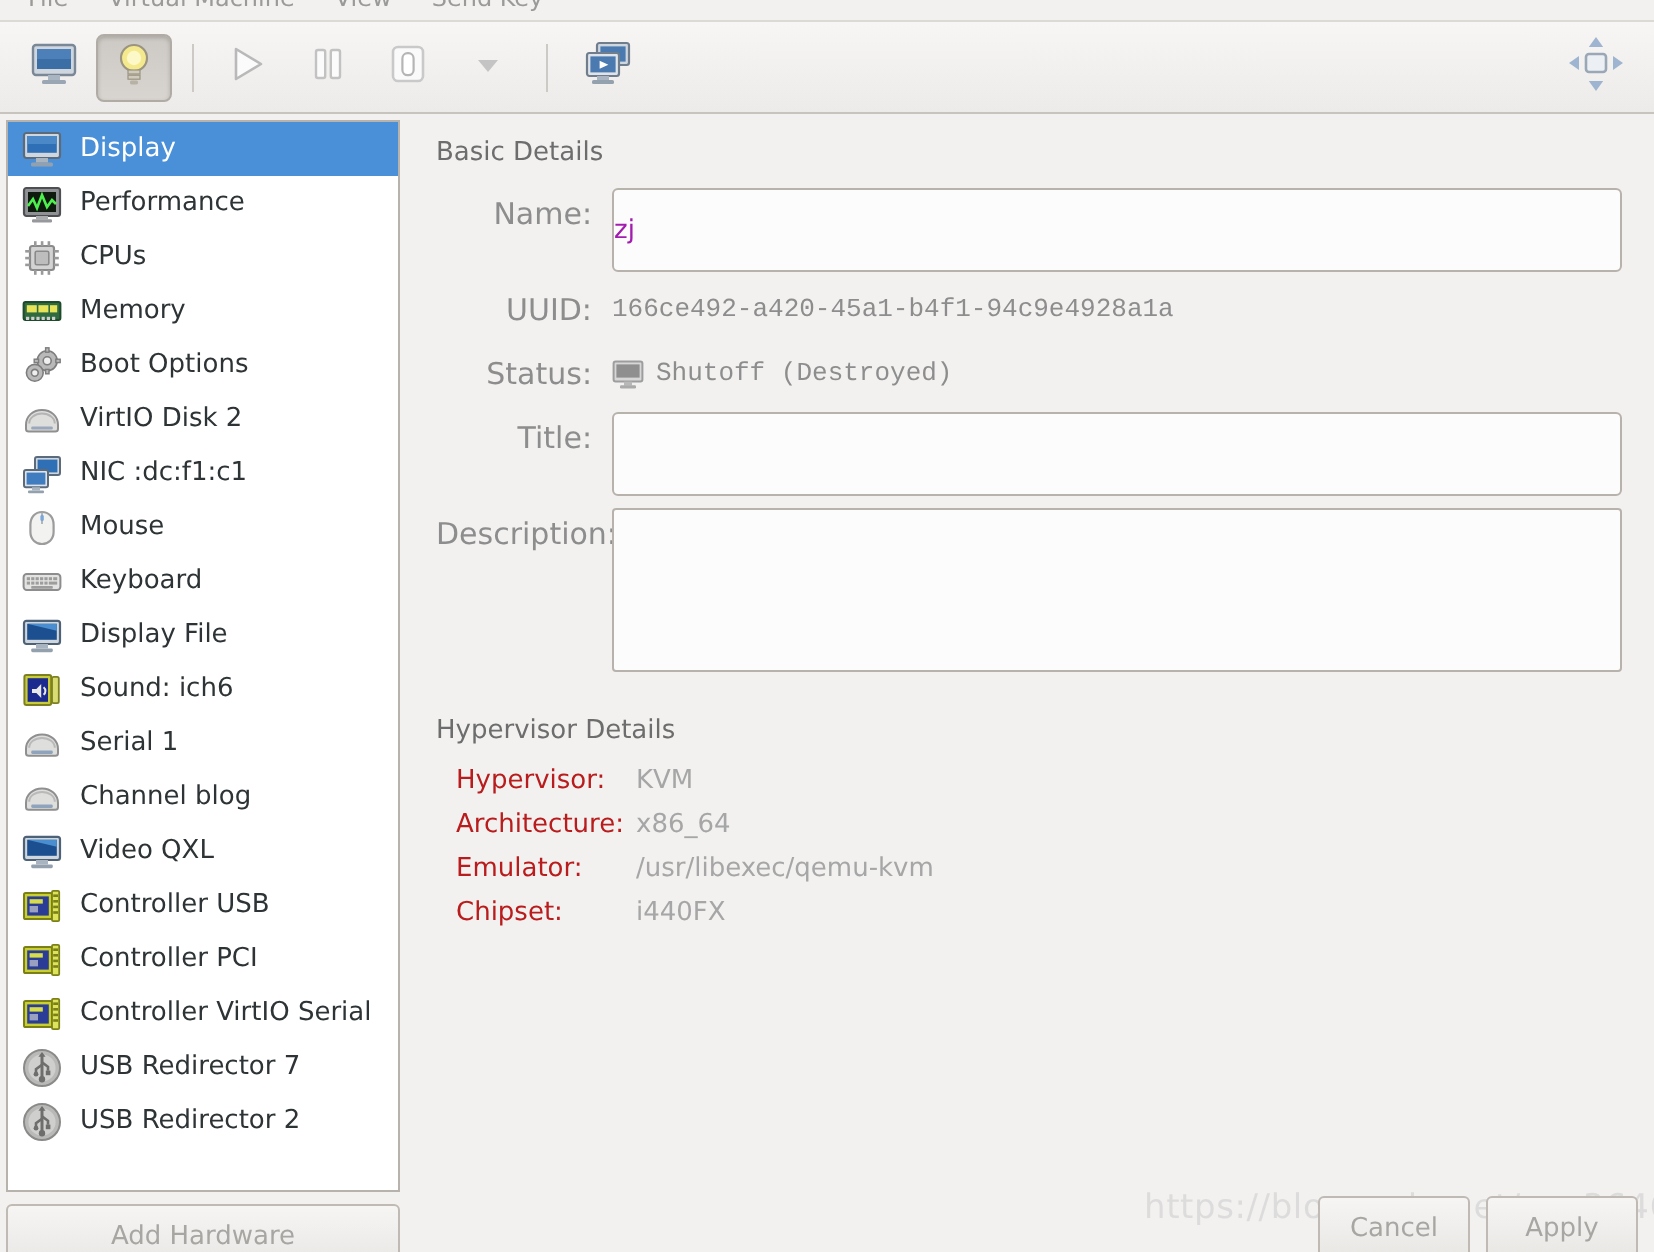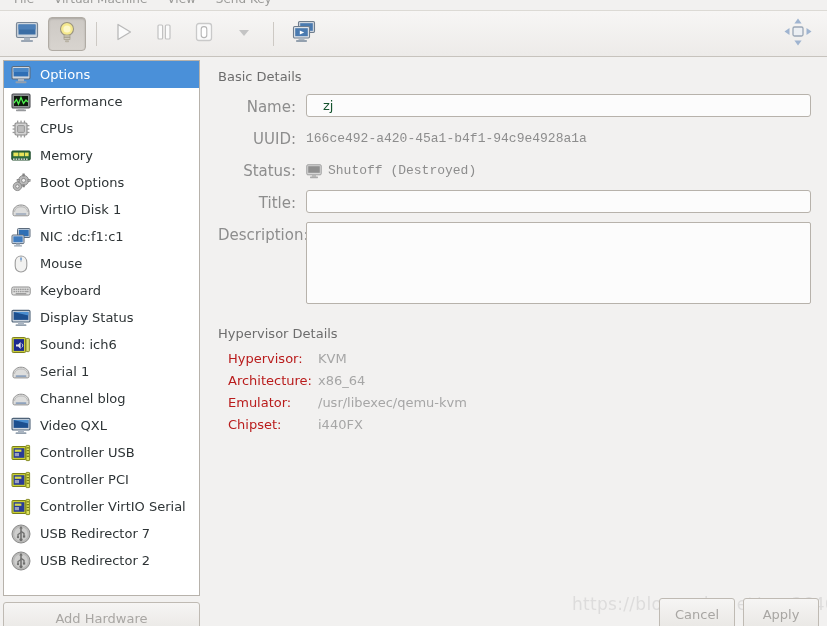--- a/index.html
+++ b/index.html
@@ -162,29 +162,29 @@
     box-sizing: border-box;
   }
   .fvalue {
     font-size: 13px;
     color: #8d8d8d;
     line-height: 26px;
     font-family: Liberation Mono, monospace;
   }
   .ftext {
     flex: 1;
-    height: 23px;
+    height: 42px;
     background: #fcfcfc;
     border: 1px solid #b7b2ab;
     border-radius: 3px;
     box-sizing: border-box;
     font-family: "DejaVu Sans", "Liberation Sans", sans-serif;
     font-size: 13px;
-    color: #14532d;
-    padding: 0 16px;
+    color: #a21caf;
+    padding: 0 0;
     margin-right: 8px;
     outline: none;
   }
   .ftextarea {
     flex: 1;
     height: 82px;
     background: #fcfcfc;
     border: 1px solid #b7b2ab;
     border-radius: 2px;
     box-sizing: border-box;
@@ -356,21 +356,21 @@
         <div class="hw-item selected">
           <span class="hw-icon">
             <svg width="20" height="20" viewBox="0 0 20 20">
               <rect x="1" y="1.5" width="18" height="12.5" rx="1.2" fill="#cfd6de" stroke="#5c6b7c" stroke-width="1.1"></rect>
               <rect x="2.6" y="3" width="14.8" height="8.4" fill="#2f6fb5"></rect>
               <rect x="2.6" y="3" width="14.8" height="4" fill="#4a88c8"></rect>
               <rect x="7" y="14" width="6" height="2.3" fill="#a9b4c1"></rect>
               <rect x="4.5" y="16.3" width="11" height="2" rx="0.8" fill="#93a0ae"></rect>
             </svg>
           </span>
-          <span class="hw-label">Options</span>
+          <span class="hw-label">Display</span>
         </div>
         <div class="hw-item">
           <span class="hw-icon">
             <svg width="20" height="20" viewBox="0 0 20 20">
               <rect x="1" y="2" width="18" height="14" rx="1.2" fill="#8f9195" stroke="#4d4f52" stroke-width="1.1"></rect>
               <rect x="3" y="4" width="14" height="10" fill="#0e1a0e"></rect>
               <polyline points="3,11 5.5,7.5 7.5,12 10,5.5 12.5,11.5 15,8 17,10" fill="none" stroke="#4ef04e" stroke-width="1.3"></polyline>
               <rect x="7" y="16" width="6" height="1.6" fill="#a9abae"></rect>
               <rect x="5" y="17.6" width="10" height="1.6" rx="0.6" fill="#96989b"></rect>
             </svg>
@@ -439,21 +439,21 @@
           <span class="hw-label">Boot Options</span>
         </div>
         <div class="hw-item">
           <span class="hw-icon">
             <svg width="20" height="20" viewBox="0 0 20 20">
               <path d="M2 12.5 C2 8 5.5 5 10 5 C14.5 5 18 8 18 12.5 L18 14.5 C18 15.3 17.4 15.8 16.6 15.8 L3.4 15.8 C2.6 15.8 2 15.3 2 14.5 Z" fill="#dededd" stroke="#8f8f8f" stroke-width="1"></path>
               <path d="M3.6 11.8 C3.6 8.9 6.4 6.8 10 6.8 C13.6 6.8 16.4 8.9 16.4 11.8" fill="none" stroke="#b4b4b4" stroke-width="1"></path>
               <rect x="4.6" y="13.2" width="10.8" height="1.6" rx="0.7" fill="#9aa8bb"></rect>
             </svg>
           </span>
-          <span class="hw-label">VirtIO Disk 1</span>
+          <span class="hw-label">VirtIO Disk 2</span>
         </div>
         <div class="hw-item">
           <span class="hw-icon">
             <svg width="20" height="20" viewBox="0 0 20 20">
               <rect x="6.5" y="1.5" width="12.5" height="9" rx="1" fill="#cfd6de" stroke="#5c6b7c" stroke-width="1"></rect>
               <rect x="7.8" y="2.8" width="9.9" height="6.4" fill="#2f6fb5"></rect>
               <rect x="1" y="8" width="12" height="8.6" rx="1" fill="#dfe4ea" stroke="#5c6b7c" stroke-width="1"></rect>
               <rect x="2.3" y="9.3" width="9.4" height="6" fill="#3f7cc0"></rect>
               <rect x="5" y="16.6" width="4" height="1.6" fill="#a9b4c1"></rect>
               <rect x="3" y="18.2" width="8" height="1.4" rx="0.5" fill="#93a0ae"></rect>
@@ -498,21 +498,21 @@
         <div class="hw-item">
           <span class="hw-icon">
             <svg width="20" height="20" viewBox="0 0 20 20">
               <rect x="1" y="2.4" width="18" height="11.6" rx="1.2" fill="#cfd6de" stroke="#4e6277" stroke-width="1.1"></rect>
               <rect x="2.6" y="3.9" width="14.8" height="8" fill="#1c4f8f"></rect>
               <path d="M2.6 3.9 L17.4 3.9 L17.4 7.4 Z" fill="#4a8ed0"></path>
               <rect x="7" y="14" width="6" height="2.2" fill="#a9b4c1"></rect>
               <rect x="4.6" y="16.2" width="10.8" height="1.9" rx="0.7" fill="#93a0ae"></rect>
             </svg>
           </span>
-          <span class="hw-label">Display Status</span>
+          <span class="hw-label">Display File</span>
         </div>
         <div class="hw-item">
           <span class="hw-icon">
             <svg width="20" height="20" viewBox="0 0 20 20">
               <rect x="1.2" y="2.5" width="13.4" height="15" rx="1" fill="#c8cc3a" stroke="#7d8020" stroke-width="1"></rect>
               <rect x="2.8" y="4.1" width="10.2" height="11.8" fill="#1b2a8f"></rect>
               <path d="M5 9.5 L7.2 9.5 L9.6 7 L9.6 14 L7.2 11.5 L5 11.5 Z" fill="#e8e8e8"></path>
               <path d="M10.8 8.6 C12 9.6 12 11.4 10.8 12.4" fill="none" stroke="#e8e8e8" stroke-width="1"></path>
               <rect x="15" y="3.4" width="3.4" height="13.2" rx="0.8" fill="#d9dc72" stroke="#7d8020" stroke-width="0.9"></rect>
             </svg>

